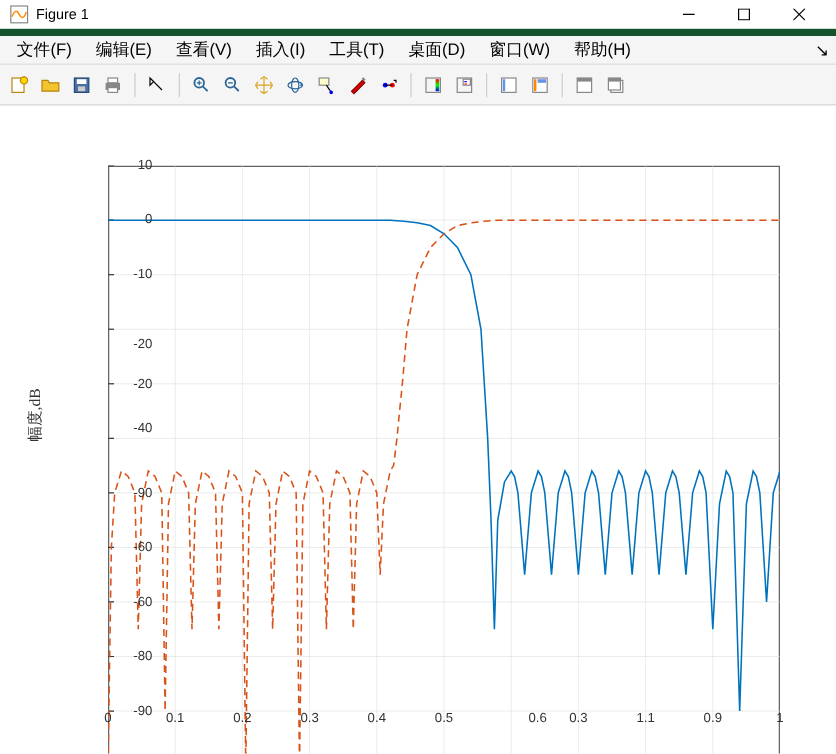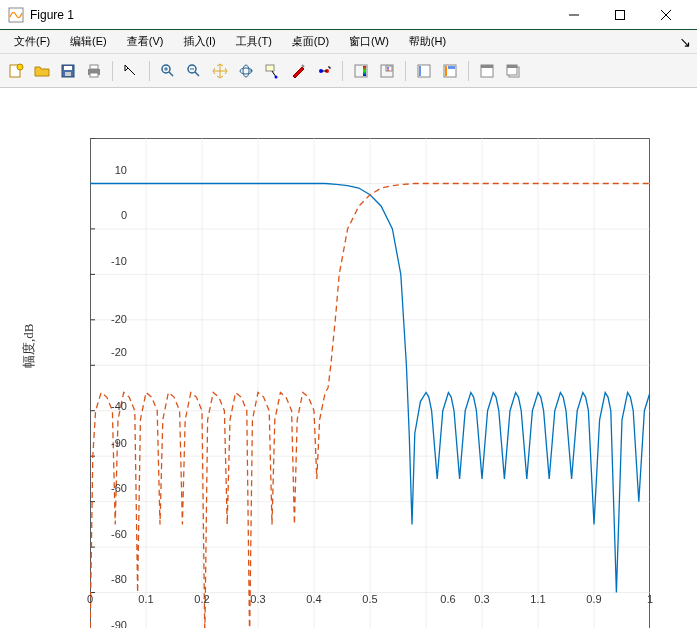--- a/index.html
+++ b/index.html
@@ -1,42 +1,42 @@
 <!DOCTYPE html>
 <html><head>
 <meta charset="utf-8">
 <style>
   * { box-sizing: border-box; margin: 0; padding: 0; }
   body { font-family: "Microsoft YaHei", "SimSun", Arial, sans-serif; font-size: 12px; background: #fff; width: 697px; height: 628px; overflow: hidden; position: relative; }
 
   
-  .titlebar { height: 30px; display: flex; align-items: center; padding: 0 8px; background: #fff; border-bottom: 1px solid #14532d; }
+  .titlebar { height: 30px; display: flex; align-items: center; padding: 0 8px; background: #fff; border-bottom: 6px solid #14532d; }
   .titlebar .icon { width: 16px; height: 16px; margin-right: 6px; }
   .titlebar .title { flex: 1; font-size: 12px; color: #000; }
   .winbtns { display: flex; gap: 0; }
   .winbtn { width: 46px; height: 30px; display: flex; align-items: center; justify-content: center; cursor: pointer; }
 
   
   .menubar { height: 24px; display: flex; align-items: center; padding: 0 4px; background: #f5f5f5; border-bottom: 1px solid #ddd; position: relative; }
-  .menuitem { padding: 3px 10px; cursor: pointer; font-size: 11px; }
+  .menuitem { padding: 3px 10px; cursor: pointer; font-size: 14px; }
   .menubar .arrow { position: absolute; right: 6px; top: 4px; font-size: 14px; cursor: pointer; }
 
   
   .toolbar { height: 34px; display: flex; align-items: center; padding: 2px 4px; background: #f5f5f5; border-bottom: 1px solid #ccc; gap: 2px; }
   .tbtn { width: 24px; height: 24px; display: flex; align-items: center; justify-content: center; border: 1px solid transparent; cursor: pointer; border-radius: 2px; }
   .tsep { width: 1px; height: 20px; background: #ccc; margin: 0 4px; }
 
   
   .figarea { position: absolute; left: 0; right: 0; top: 88px; bottom: 0; background: #fff; }
   .axes { position: absolute; left: 90px; top: 50px; width: 560px; height: 500px; }
   .axes svg { position: absolute; left: 0; top: 0; }
   .ylabel { position: absolute; left: 20px; top: 280px; transform: rotate(-90deg); transform-origin: left top; font-size: 13px; color: #333; font-family: "SimSun", serif; }
   .tick { font-size: 11px; color: #333; position: absolute; }
   .xtick { top: 505px; transform: translateX(-50%); }
-  .ytick { text-align: right; width: 40px; right: 570px; transform: translateY(-50%); margin-top: 32px; }
+  .ytick { text-align: right; width: 40px; right: 570px; transform: translateY(-50%); }
 </style>
 </head>
 <body>
 
 <div class="titlebar">
   <span class="icon">
     <svg width="16" height="16" viewBox="0 0 16 16">
         <rect x="1" y="1" width="14" height="14" fill="#fff" stroke="#888"></rect>
         <path d="M2 10 Q5 2 8 8 T14 6" stroke="#f80" fill="none" stroke-width="1.2"></path>
       </svg>
@@ -279,20 +279,20 @@
       <div class="tick xtick" style="left:448px">0.6</div>
       <div class="tick xtick" style="left:482px">0.3</div>
       <div class="tick xtick" style="left:538px">1.1</div>
       <div class="tick xtick" style="left:594px">0.9</div>
       <div class="tick xtick" style="left:650px">1</div>
       <div class="tick ytick" style="top:504.54545454545456px">-90</div>
       <div class="tick ytick" style="top:459.0909090909091px">-80</div>
       <div class="tick ytick" style="top:413.6363636363636px">-60</div>
       <div class="tick ytick" style="top:368.1818181818182px">-60</div>
       <div class="tick ytick" style="top:322.72727272727275px">-90</div>
-      <div class="tick ytick" style="top:286px">-40</div>
+      <div class="tick ytick" style="top:269px">-40</div>
       <div class="tick ytick" style="top:231.8181818181818px">-20</div>
       <div class="tick ytick" style="top:199px">-20</div>
       <div class="tick ytick" style="top:140.90909090909088px">-10</div>
       <div class="tick ytick" style="top:95.4545454545455px">0</div>
       <div class="tick ytick" style="top:50px">10</div>
     </div>
 </div>
 
 </body></html>

